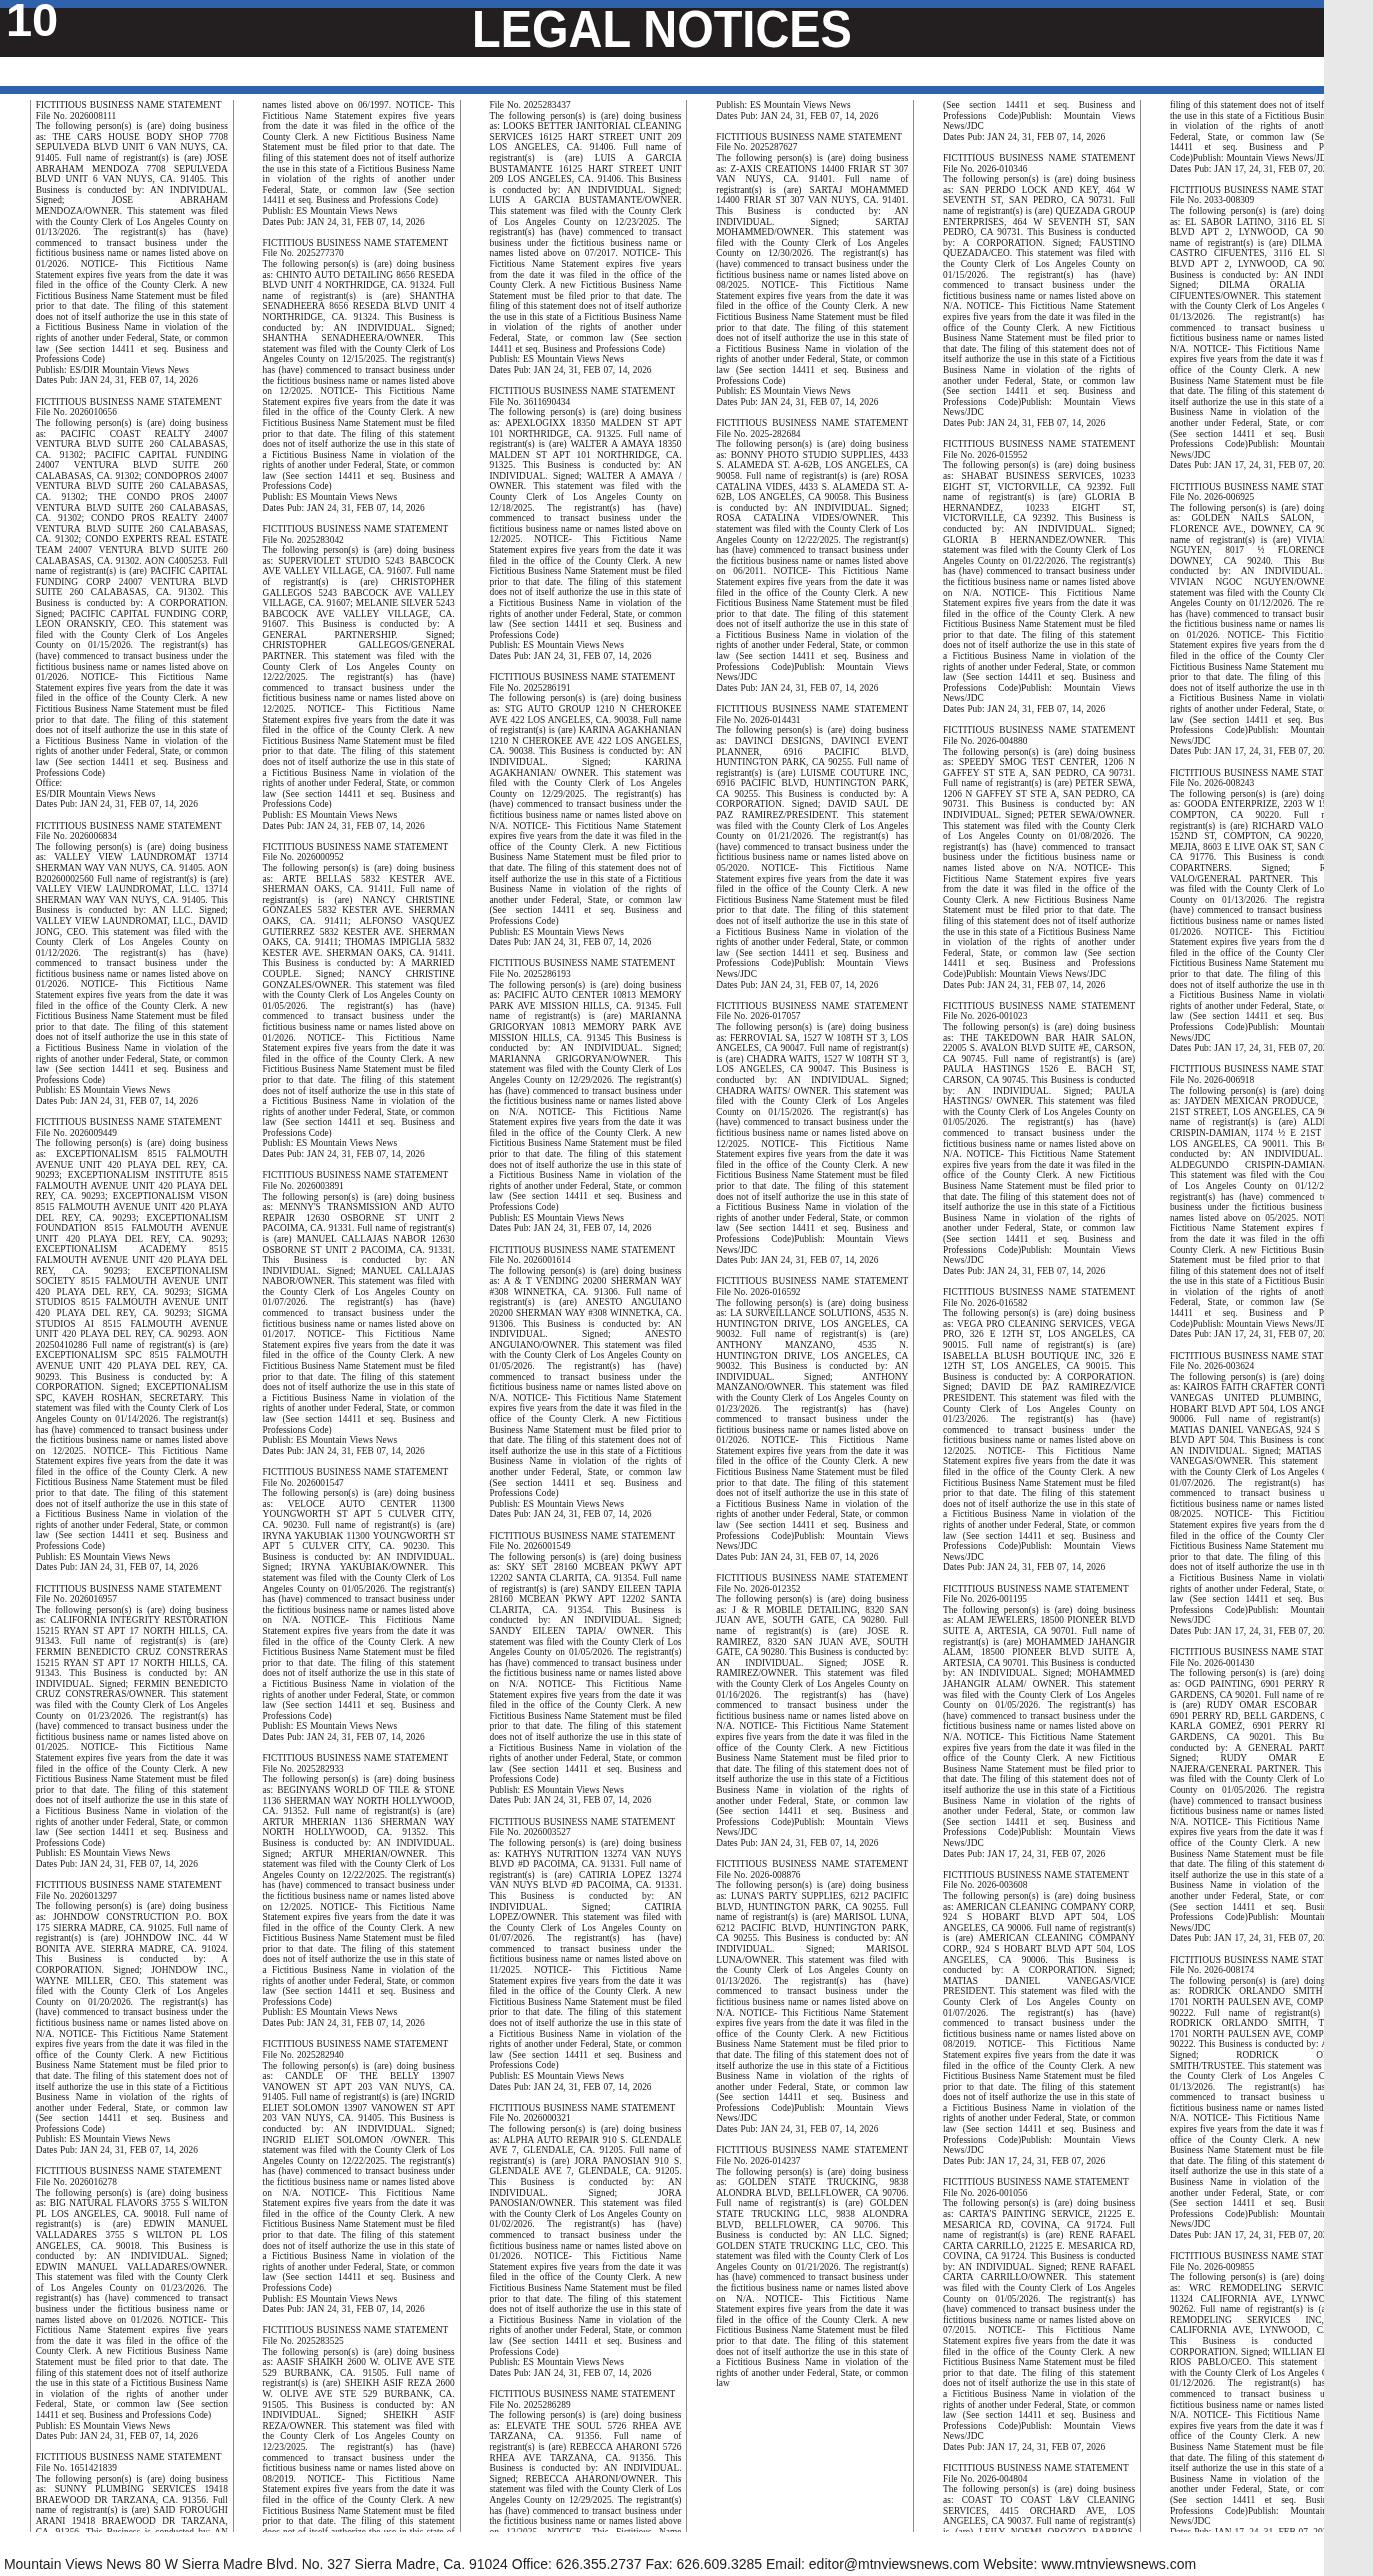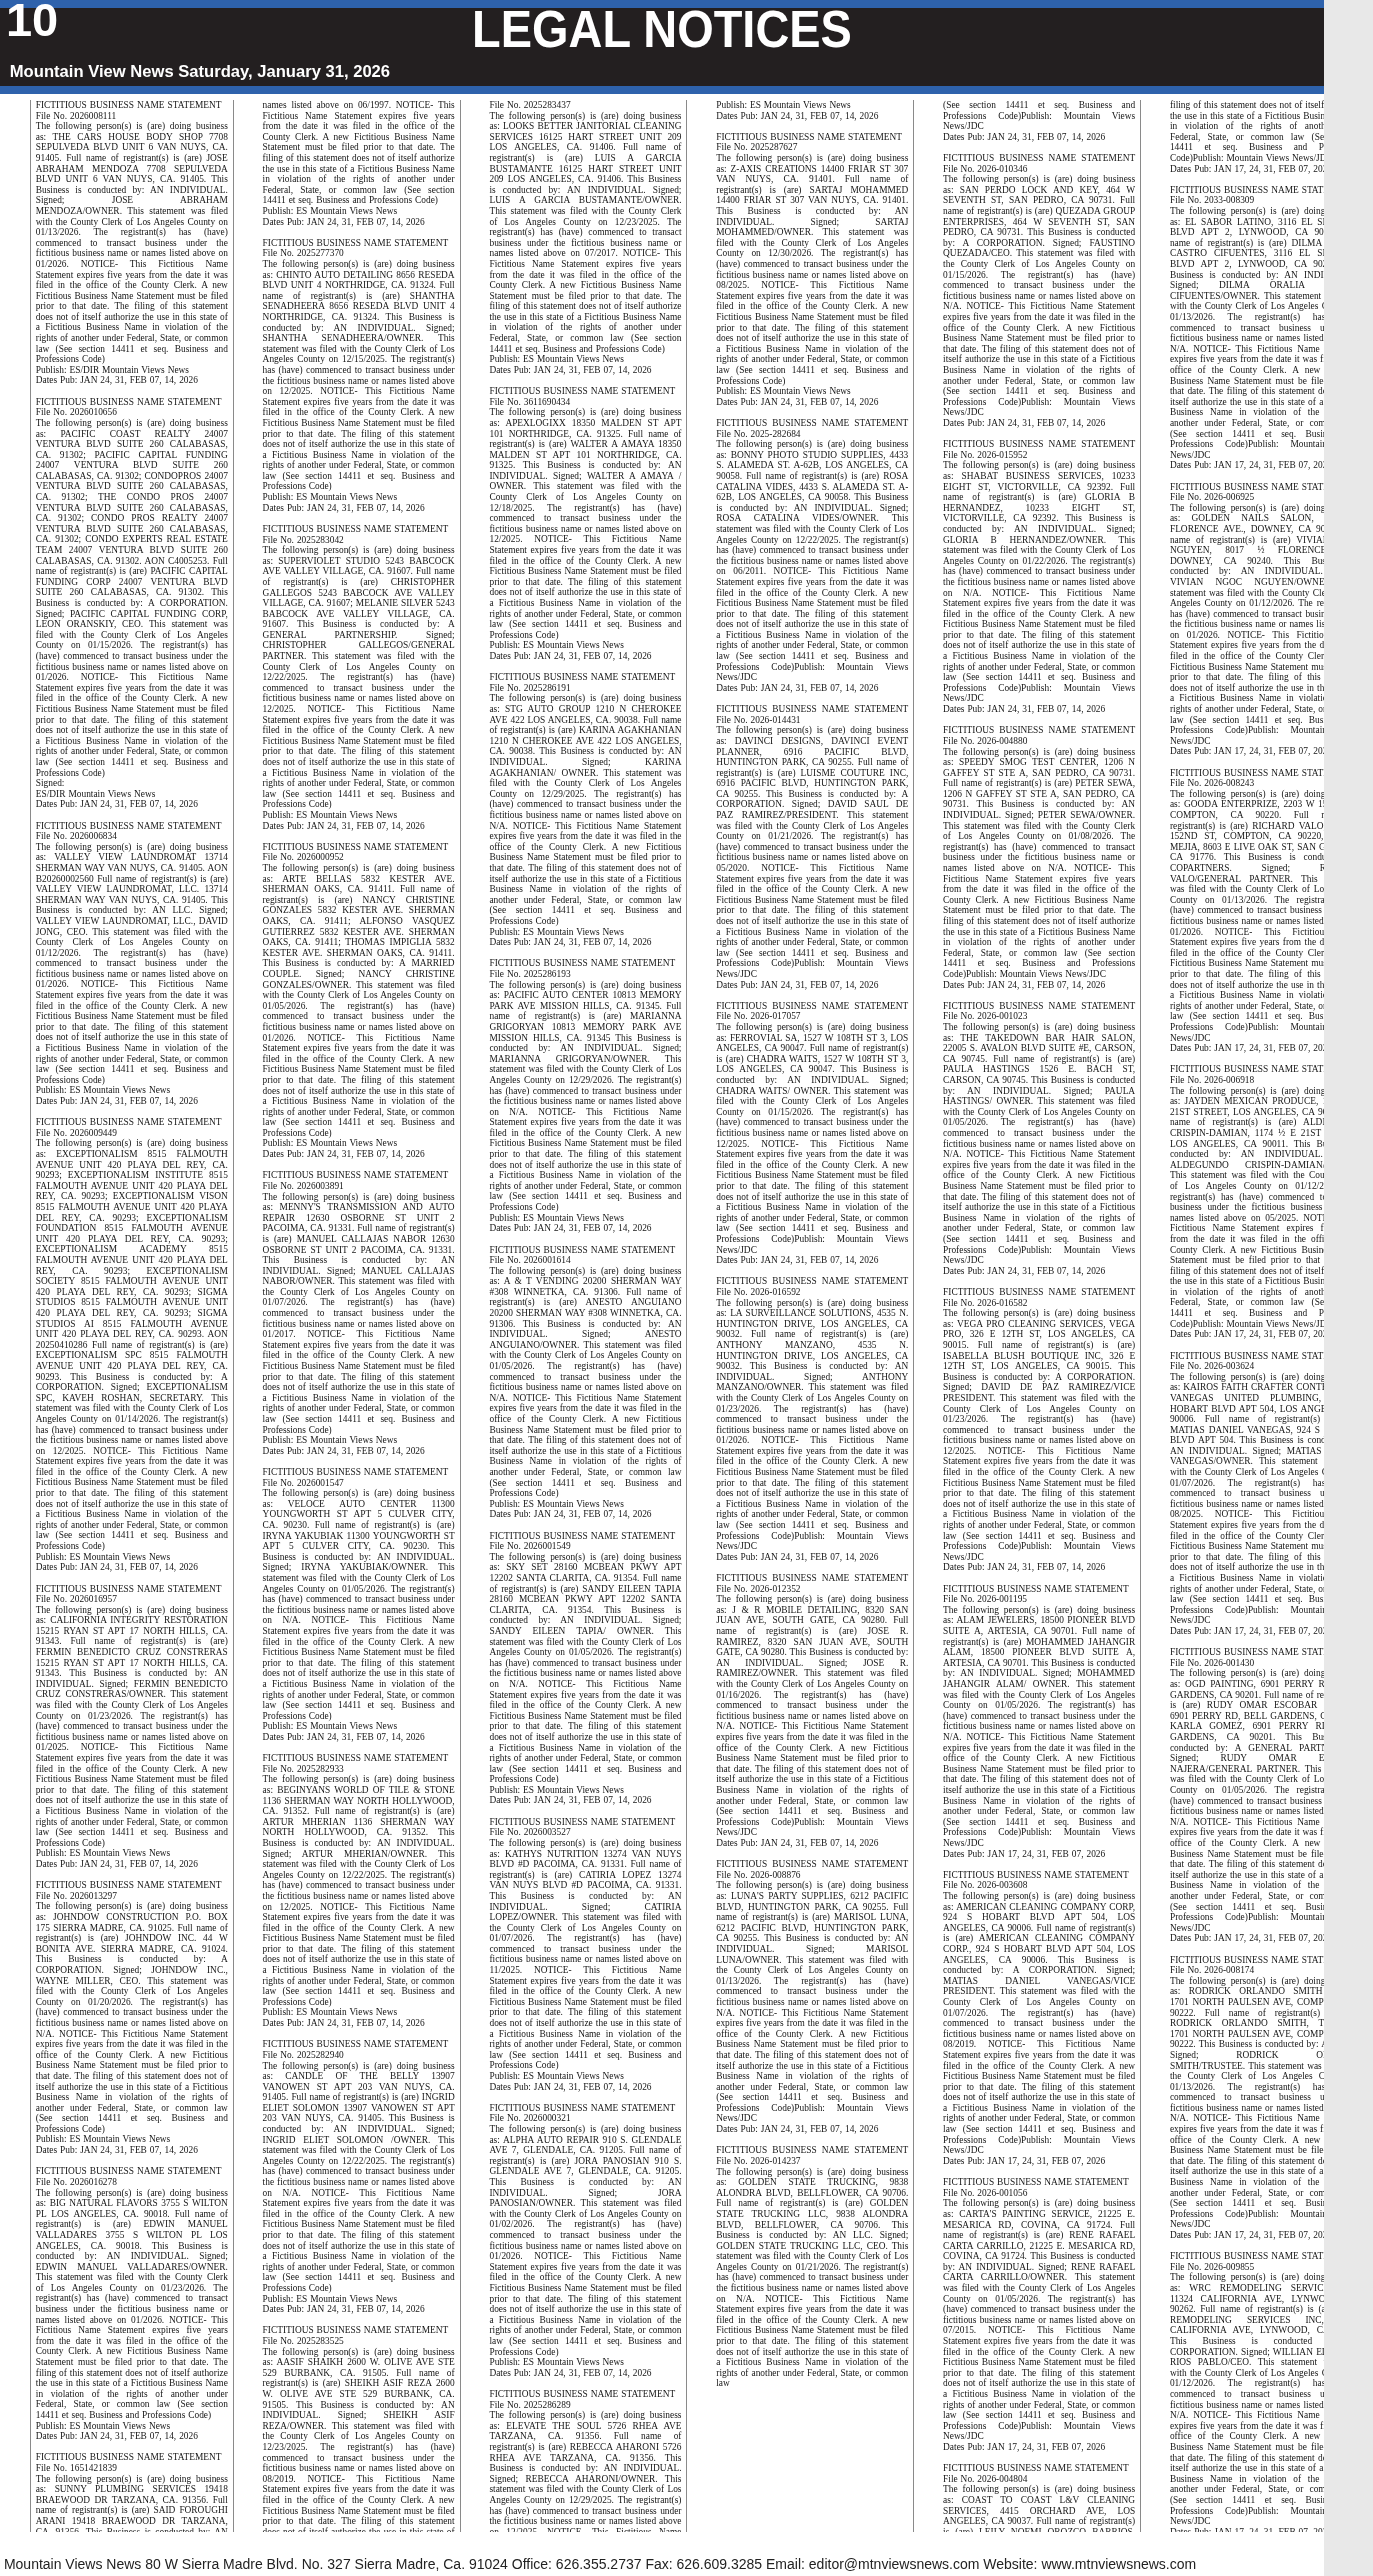--- a/index.html
+++ b/index.html
@@ -29,39 +29,36 @@
           font-family:"Liberation Sans",sans-serif;font-size:14px;color:#222;white-space:nowrap;}
 </style>
 </head>
 <body>
 
 <div id="page">
   <div id="topblue"></div>
   <div id="banner"></div>
   <div id="pagenum">10</div>
   <div id="sectitle">LEGAL NOTICES</div>
-  <div id="masthead">
-    <div class="mtext">Mountain View News  Saturday, January 31, 2026</div>
-  </div>
   <div id="botblue"></div>
 
   <div id="columns">
       <div class="col">
         <div class="notice">
           <p class="seg">FICTITIOUS BUSINESS NAME STATEMENT</p>
           <p class="seg">File No. 2026008111</p>
           <p class="seg">The following person(s) is (are) doing business as: THE CARS HOUSE BODY SHOP  7708 SEPULVEDA BLVD UNIT 6  VAN NUYS, CA. 91405.  Full name of registrant(s) is (are) JOSE ABRAHAM MENDOZA 7708 SEPULVEDA BLVD UNIT 6  VAN NUYS, CA.  91405. This Business is conducted by: AN INDIVIDUAL. Signed; JOSE ABRAHAM MENDOZA/OWNER. This statement was filed with the County Clerk of Los Angeles County on 01/13/2026. The registrant(s) has (have) commenced to transact business under the fictitious business name or names listed above on 01/2026. NOTICE- This Fictitious Name Statement expires five years from the date it was filed in the office of the County Clerk. A new Fictitious Business Name Statement must be filed prior to that date. The filing of this statement does not of itself authorize the use in this state of a Fictitious Business Name in violation of the rights of another under Federal, State, or common law (See section 14411 et seq. Business and Professions Code)</p>
           <p class="seg">Publish: ES/DIR Mountain Views News</p>
           <p class="seg">Dates Pub: JAN 24, 31, FEB 07, 14, 2026</p>
         </div>
         <div class="notice">
           <p class="seg">FICTITIOUS BUSINESS NAME STATEMENT</p>
           <p class="seg">File No. 2026010656</p>
           <p class="seg">The following person(s) is (are) doing business as: PACIFIC COAST REALTY  24007 VENTURA BLVD SUITE 260  CALABASAS, CA. 91302; PACIFIC CAPITAL FUNDING 24007 VENTURA BLVD SUITE 260 CALABASAS, CA. 91302; CONDOPROS 24007 VENTURA BLVD SUITE 260 CALABASAS, CA. 91302; THE CONDO PROS 24007 VENTURA BLVD SUITE 260 CALABASAS, CA. 91302; CONDO PROS REALTY 24007 VENTURA BLVD SUITE 260 CALABASAS, CA. 91302; CONDO EXPERTS REAL ESTATE TEAM 24007 VENTURA BLVD SUITE 260 CALABASAS, CA. 91302. AON C4005253. Full name of registrant(s) is (are) PACIFIC CAPITAL FUNDING CORP 24007 VENTURA BLVD SUITE 260 CALABASAS, CA. 91302. This Business is conducted by: A CORPORATION. Signed; PACIFIC CAPITAL FUNDING CORP, LEON ORANSKIY, CEO. This statement was filed with the County Clerk of Los Angeles County on 01/15/2026. The registrant(s) has (have) commenced to transact business under the fictitious business name or names listed above on 01/2026. NOTICE- This Fictitious Name Statement expires five years from the date it was filed in the office of the County Clerk. A new Fictitious Business Name Statement must be filed prior to that date. The filing of this statement does not of itself authorize the use in this state of a Fictitious Business Name in violation of the rights of another under Federal, State, or common law (See section 14411 et seq. Business and Professions Code)</p>
-          <p class="seg">Signed:</p>
+          <p class="seg">Office:</p>
           <p class="seg">ES/DIR Mountain Views News</p>
           <p class="seg">Dates Pub: JAN 24, 31, FEB 07, 14, 2026</p>
         </div>
         <div class="notice">
           <p class="seg">FICTITIOUS BUSINESS NAME STATEMENT</p>
           <p class="seg">File No. 2026006834</p>
           <p class="seg">The following person(s) is (are) doing business as: VALLEY VIEW LAUNDROMAT  13714 SHERMAN WAY  VAN NUYS, CA. 91405. AON B20260002560 Full name of registrant(s) is (are) VALLEY VIEW LAUNDROMAT, LLC. 13714 SHERMAN WAY  VAN NUYS, CA. 91405. This Business is conducted by: AN LLC. Signed; VALLEY VIEW LAUNDROMAT, LLC., DAVID JONG, CEO. This statement was filed with the County Clerk of Los Angeles County on 01/12/2026. The registrant(s) has (have) commenced to transact business under the fictitious business name or names listed above on 01/2026. NOTICE- This Fictitious Name Statement expires five years from the date it was filed in the office of the County Clerk. A new Fictitious Business Name Statement must be filed prior to that date. The filing of this statement does not of itself authorize the use in this state of a Fictitious Business Name in violation of the rights of another under Federal, State, or common law (See section 14411 et seq. Business and Professions Code)</p>
           <p class="seg">Publish: ES Mountain Views News</p>
           <p class="seg">Dates Pub: JAN 24, 31, FEB 07, 14, 2026</p>
         </div>

